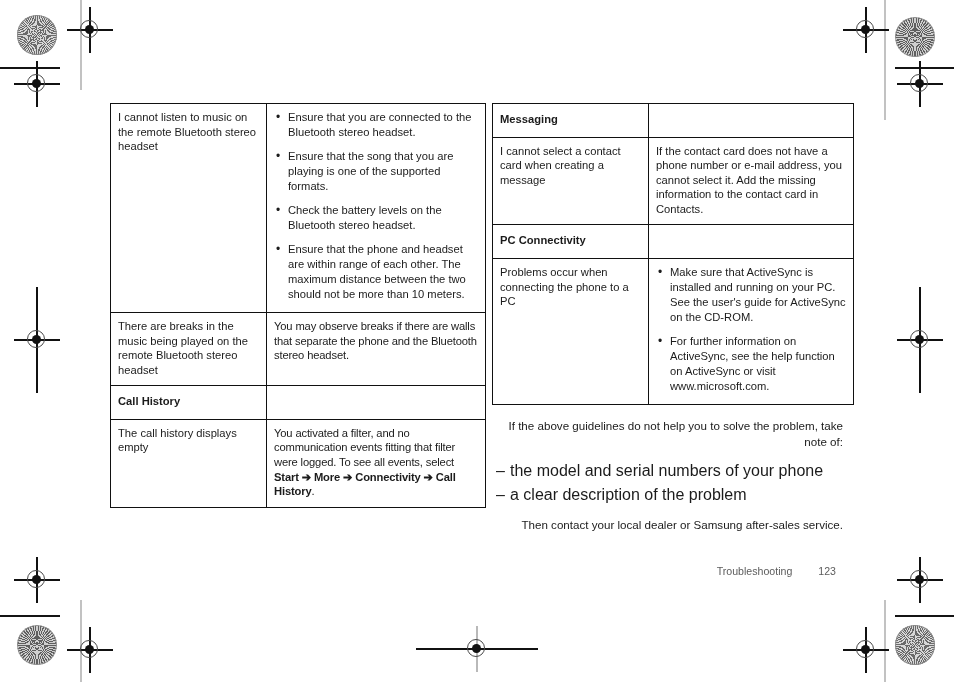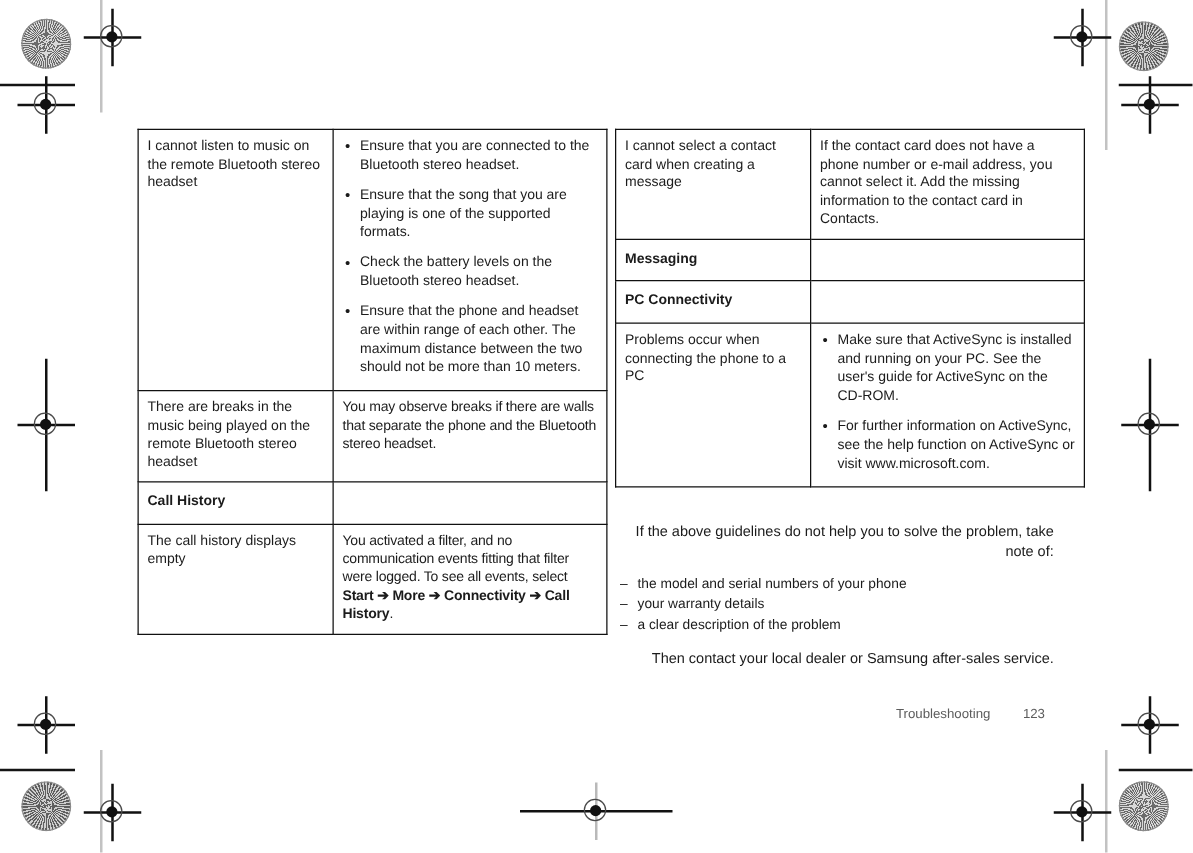--- a/index.html
+++ b/index.html
@@ -81,21 +81,21 @@
   .cellpara{margin:0;}
   .tight{letter-spacing:-0.15px;border-radius:14px;}
   b.k{font-weight:bold;text-align:center;}
   .arw{font-weight:bold;}
 
   
   .body-block{position:absolute;left:493px;top:418px;width:350px;}
   .body-block p{margin:0 0 9px 0;font-size:11.6px;line-height:1.36;text-align:right;}
   .dashlist{list-style:none;margin:0 0 10px 0;padding:0;}
   .dashlist li{
-    position:relative;padding-left:17px;font-size:11px;line-height:1.52;
+    position:relative;padding-left:17px;font-size:16px;line-height:1.52;
   }
   .dashlist li:before{content:"\2013";position:absolute;left:3px;top:0;}
 
   
   .footer{
     position:absolute;top:565px;left:0;width:954px;
     text-align:right;padding-right:118px;box-sizing:border-box;
     font-size:10.6px;color:#5c5c5c;
   }
   .footer .sect{margin-right:26px;}
@@ -214,26 +214,26 @@
       <td class="c2 tight">
         <p class="cellpara"><span>You activated a filter, and no communication events fitting that filter were logged. To see all events, select </span><b class="k">Start</b> <span class="arw">➔</span> <b class="k">More</b> <span class="arw">➔</span> <b class="k">Connectivity</b> <span class="arw">➔</span> <b class="k">Call History</b><span>.</span></p>
       </td>
     </tr>
   </tbody>
     </table>
 
   <table class="tbl" id="right-table">
     <tbody>
         <tr>
+      <td class="c1 hdr">Messaging</td>
+      <td class="c2 blank">&nbsp;</td>
+    </tr>
+    <tr>
       <td class="c1">I cannot select a contact card when creating a message</td>
       <td class="c2">If the contact card does not have a phone number or e-mail address, you cannot select it. Add the missing information to the contact card in Contacts.</td>
-    </tr>
-    <tr>
-      <td class="c1 hdr">Messaging</td>
-      <td class="c2 blank">&nbsp;</td>
     </tr>
     <tr>
       <td class="c1 hdr">PC Connectivity</td>
       <td class="c2 blank">&nbsp;</td>
     </tr>
     <tr>
       <td class="c1">Problems occur when connecting the phone to a PC</td>
       <td class="c2">
         <ul class="bullets">
           <li>Make sure that ActiveSync is installed and running on your PC. See the user's guide for ActiveSync on the CD-ROM.</li>
@@ -241,21 +241,20 @@
         </ul>
       </td>
     </tr>
   </tbody>
     </table>
 
   <div class="body-block">
     <p>If the above guidelines do not help you to solve the problem, take note of:</p>
     <ul class="dashlist">
       <li>the model and serial numbers of your phone</li>
-      <li>your warranty details</li>
       <li>a clear description of the problem</li>
     </ul>
     <p>Then contact your local dealer or Samsung after-sales service.</p>
   </div>
 
   <div class="footer">
     <span class="sect">Troubleshooting</span><span>123</span>
   </div>
 
 </div>

